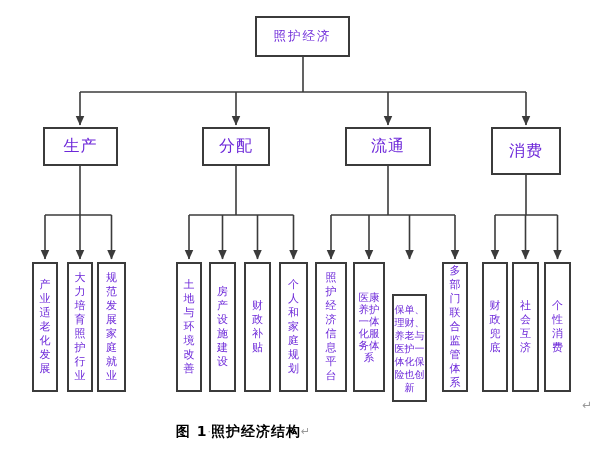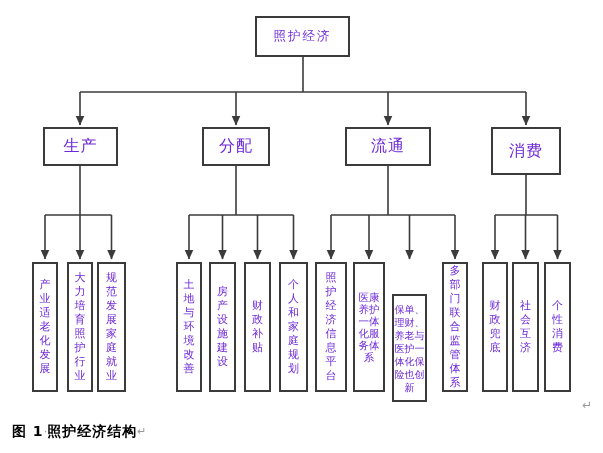--- a/index.html
+++ b/index.html
@@ -17,22 +17,22 @@
   }
   .n1{font-size:12.5px;letter-spacing:2px;}
   .n2{font-size:16px;letter-spacing:1px;}
   .leaf{
     font-size:11px;line-height:14px;white-space:pre-line;
     letter-spacing:0;
   }
   .leaf.two{font-size:10.5px;line-height:12px;}
   .leaf.three{font-size:10px;line-height:13px;}
   .caption{
-    position:absolute;left:12px;top:423px;width:486px;height:24px;
-    color:#000;font-weight:bold;font-size:14px;
+    position:absolute;left:0;top:423px;width:486px;height:24px;
+    text-align:center;color:#000;font-weight:bold;font-size:14px;
     letter-spacing:1px;
   }
   .caption .mark{color:#9a9a9a;font-weight:normal;font-size:11px;vertical-align:1px;letter-spacing:0;}
   .stray-mark{
     position:absolute;left:582px;top:398px;color:#9a9a9a;font-size:12px;
   }
 </style>
 </head>
 <body>
 

